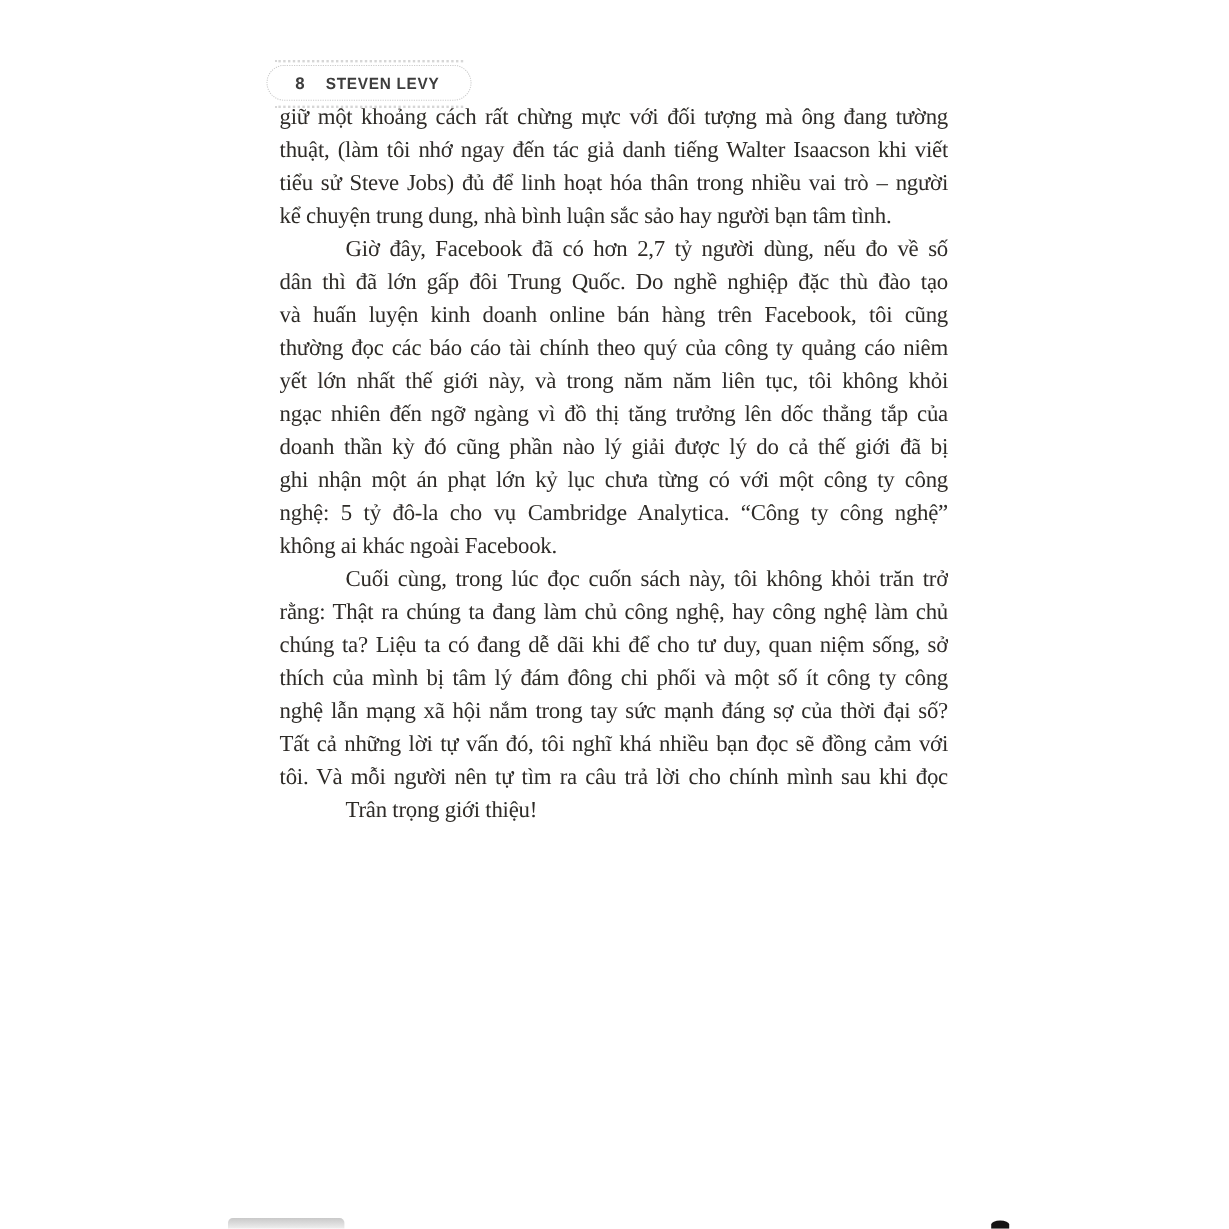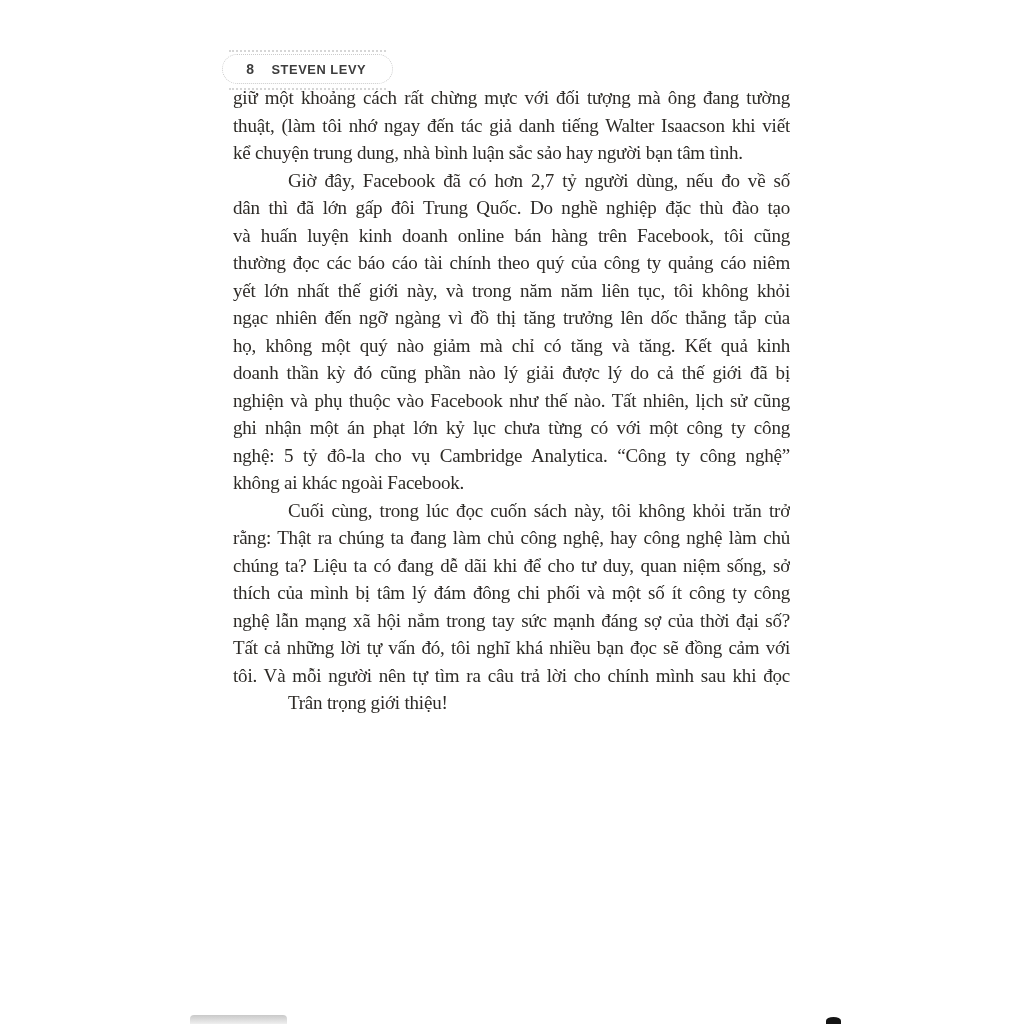--- a/index.html
+++ b/index.html
@@ -74,32 +74,31 @@
   <div class="badge">
     <span class="pagenum">8</span>
     <span class="runtitle">STEVEN LEVY</span>
   </div>
   <div class="stitch bottom"></div>
 
   <div class="page-text">
       <div class="paragraph">
         <div class="line">giữ một khoảng cách rất chừng mực với đối tượng mà ông đang tường</div>
         <div class="line">thuật, (làm tôi nhớ ngay đến tác giả danh tiếng Walter Isaacson khi viết</div>
+        <div class="line">tiểu sử Steve Jobs) đủ để linh hoạt hóa thân trong nhiều vai trò – người</div>
         <div class="line last">kể chuyện trung dung, nhà bình luận sắc sảo hay người bạn tâm tình.</div>
       </div>
       <div class="paragraph p-indent">
         <div class="line">Giờ đây, Facebook đã có hơn 2,7 tỷ người dùng, nếu đo về số</div>
         <div class="line">dân thì đã lớn gấp đôi Trung Quốc. Do nghề nghiệp đặc thù đào tạo</div>
         <div class="line">và huấn luyện kinh doanh online bán hàng trên Facebook, tôi cũng</div>
         <div class="line">thường đọc các báo cáo tài chính theo quý của công ty quảng cáo niêm</div>
         <div class="line">yết lớn nhất thế giới này, và trong năm năm liên tục, tôi không khỏi</div>
         <div class="line">ngạc nhiên đến ngỡ ngàng vì đồ thị tăng trưởng lên dốc thẳng tắp của</div>
-        <div class="line">họ, không một quý nào giảm mà chỉ có tăng và tăng. Kết quả kinh</div>
         <div class="line">doanh thần kỳ đó cũng phần nào lý giải được lý do cả thế giới đã bị</div>
-        <div class="line">nghiện và phụ thuộc vào Facebook như thế nào. Tất nhiên, lịch sử cũng</div>
         <div class="line">ghi nhận một án phạt lớn kỷ lục chưa từng có với một công ty công</div>
         <div class="line">nghệ: 5 tỷ đô-la cho vụ Cambridge Analytica. “Công ty công nghệ”</div>
         <div class="line last">không ai khác ngoài Facebook.</div>
       </div>
       <div class="paragraph p-indent">
         <div class="line">Cuối cùng, trong lúc đọc cuốn sách này, tôi không khỏi trăn trở</div>
         <div class="line">rằng: Thật ra chúng ta đang làm chủ công nghệ, hay công nghệ làm chủ</div>
         <div class="line">chúng ta? Liệu ta có đang dễ dãi khi để cho tư duy, quan niệm sống, sở</div>
         <div class="line">thích của mình bị tâm lý đám đông chi phối và một số ít công ty công</div>
         <div class="line">nghệ lẫn mạng xã hội nắm trong tay sức mạnh đáng sợ của thời đại số?</div>

